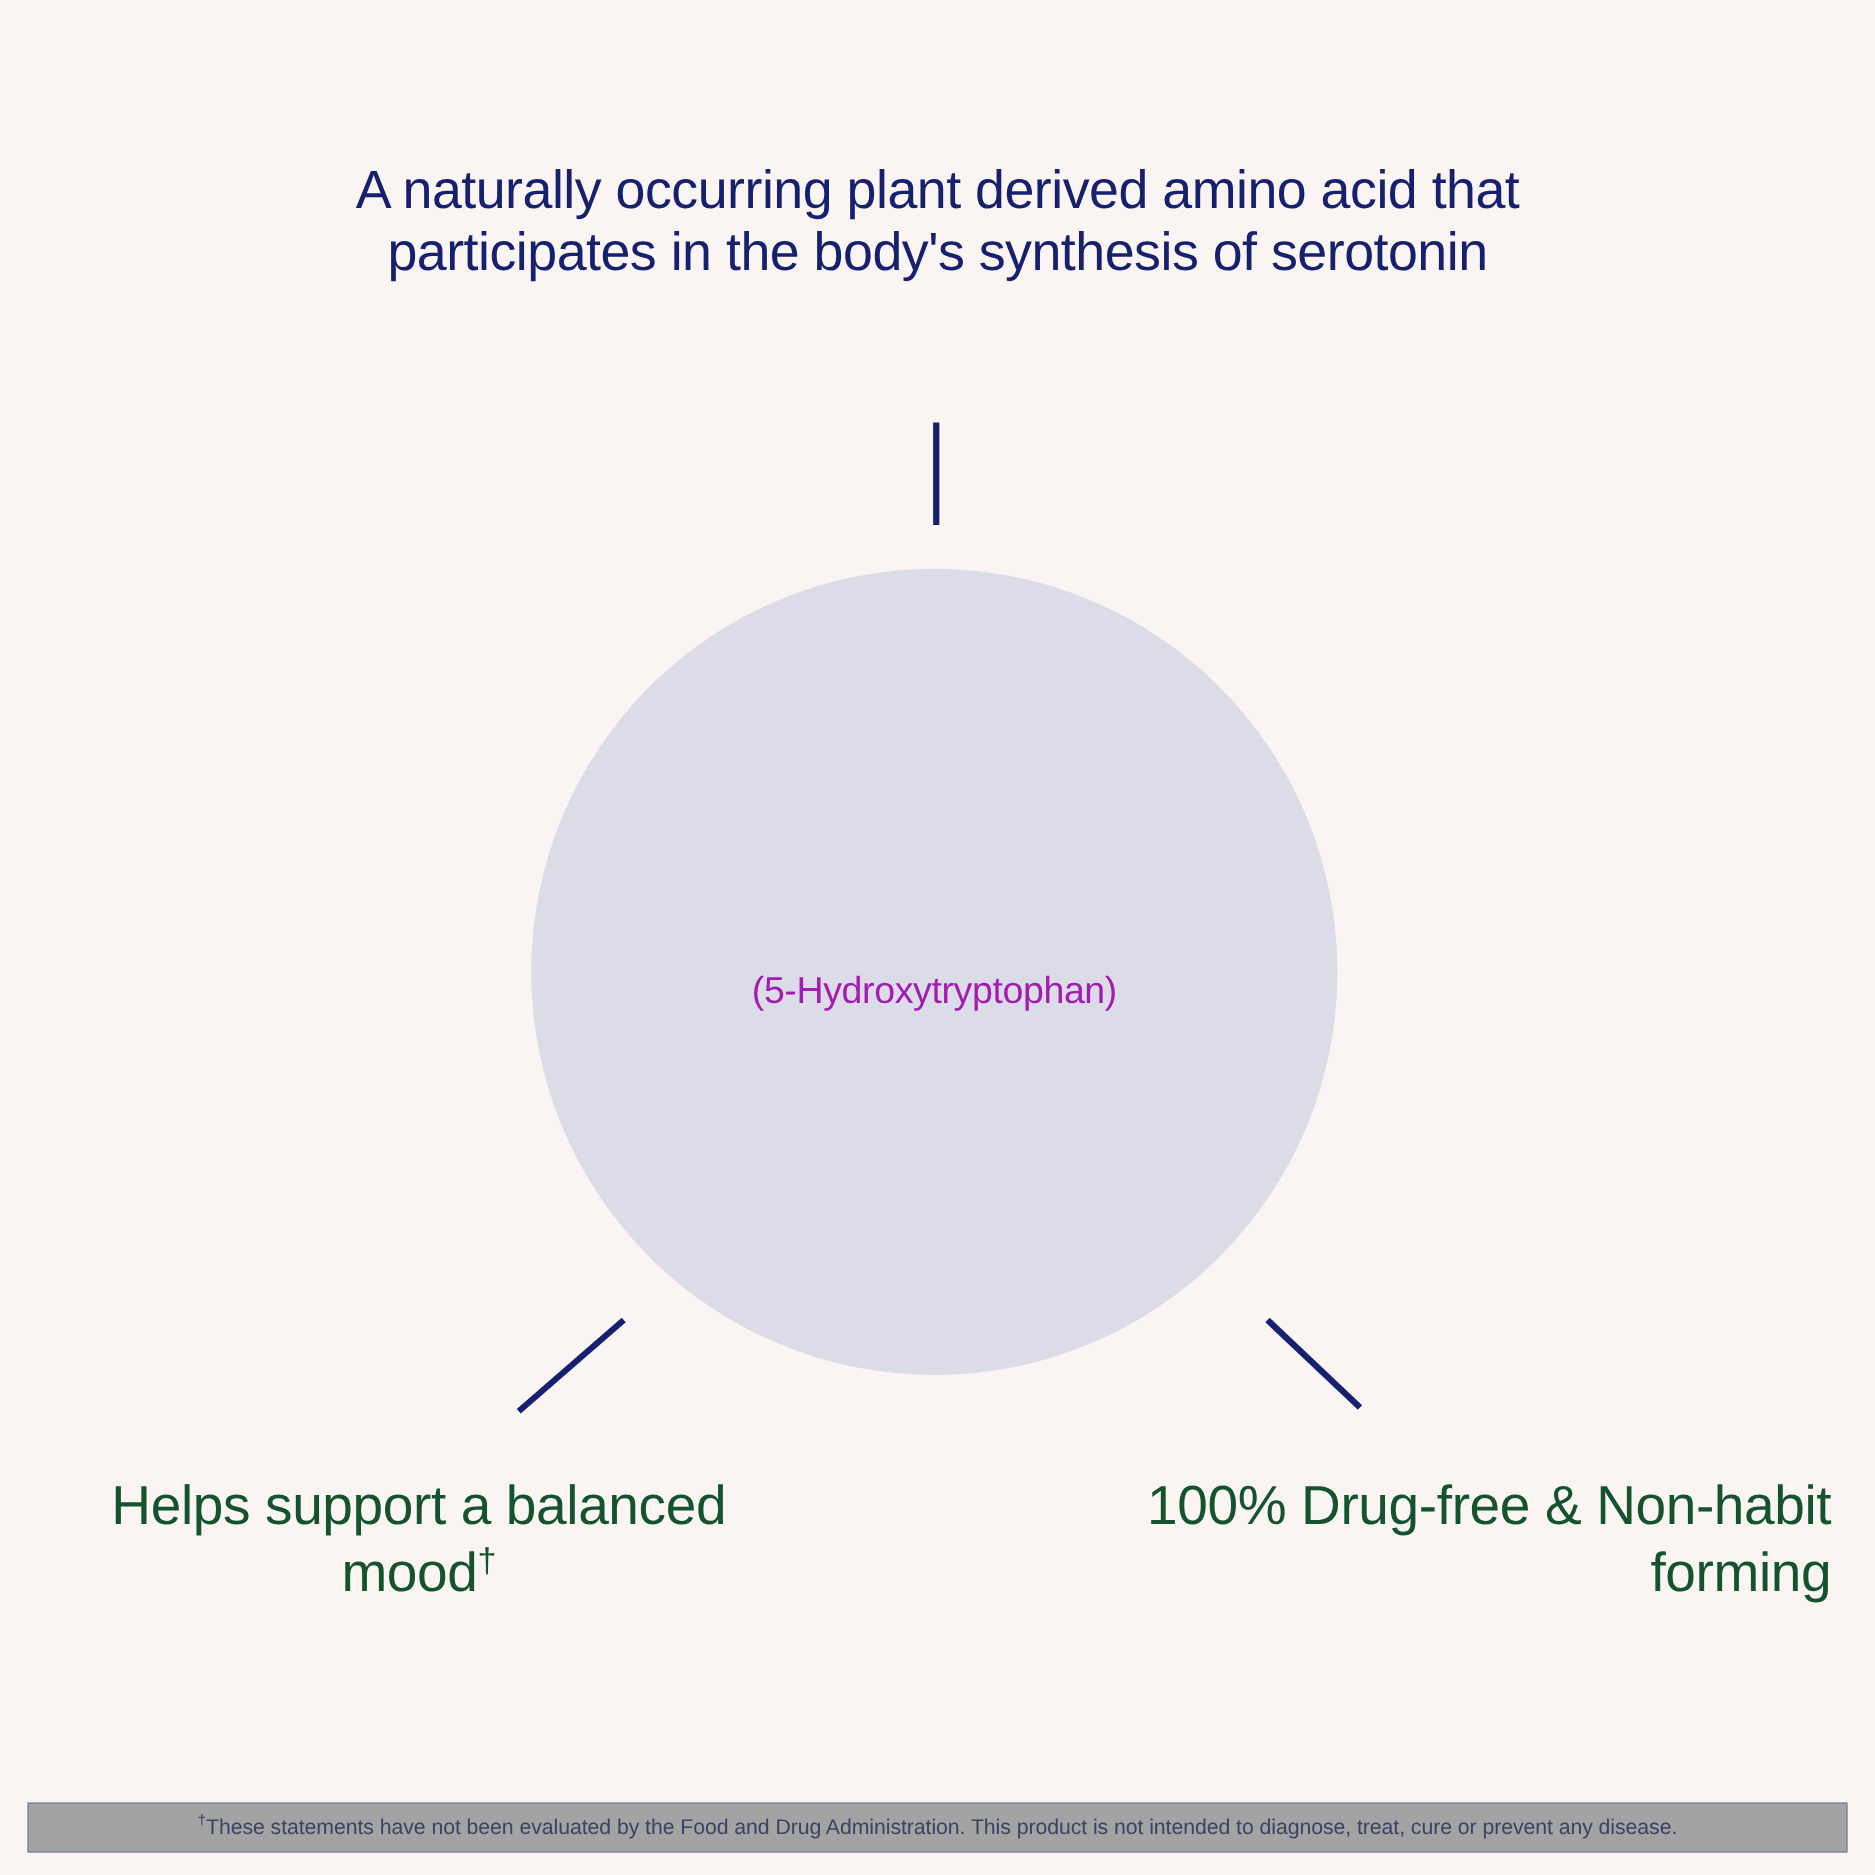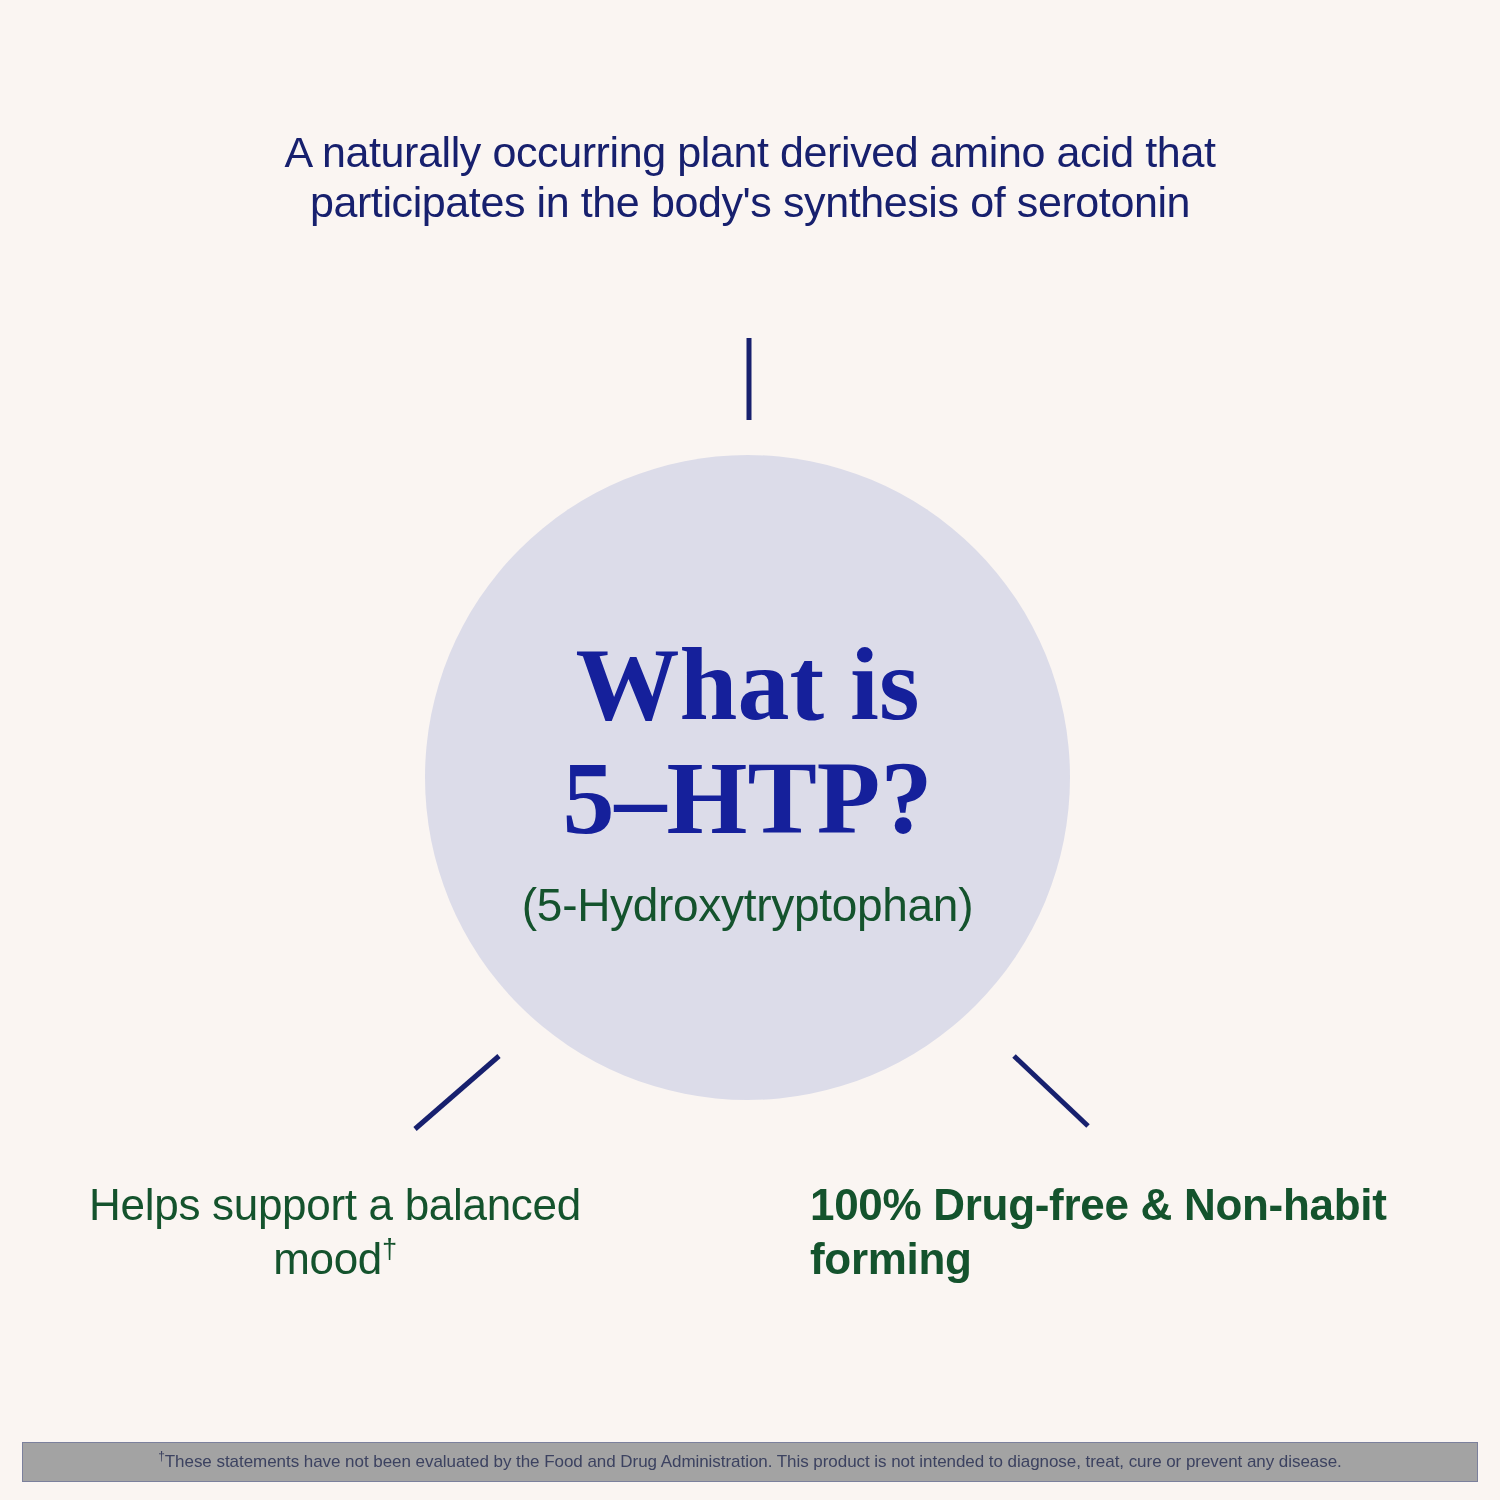--- a/index.html
+++ b/index.html
@@ -73,23 +73,23 @@
     letter-spacing: 0px;
     margin-top: 8px;
   }
 
   .circle-title .line2 {
     display: block;
     margin-top: 10px;
   }
 
   .circle-subtitle {
-    color: #14532d;
+    color: #a21caf;
     font-family: "Liberation Sans", sans-serif;
-    font-size: 46px;
+    font-size: 30px;
     font-weight: 400;
     line-height: 1.1;
     text-align: center;
     margin-top: 30px;
     letter-spacing: -0.3px;
   }
 
   
   .benefit {
     position: absolute;
@@ -102,25 +102,24 @@
   }
 
   .benefit-left {
     left: 40px;
     top: 1178px;
     width: 590px;
     text-align: center;
   }
 
   .benefit-right {
-    left: 810px;
+    left: 845px;
     top: 1178px;
     width: 620px;
-    text-align: left;
-    font-weight: bold;
+    text-align: right;
   }
 
   .benefit sup.dagger {
     font-size: 0.62em;
     vertical-align: super;
     line-height: 0;
   }
 
   
   .footer-box {
@@ -158,24 +157,20 @@
 
   <div class="top-headline">A naturally occurring plant derived amino acid that participates in the body's synthesis of serotonin</div>
 
   <svg class="connectors" viewBox="0 0 1500 1500" width="1500" height="1500">
     <line x1="749" y1="338" x2="749" y2="420" stroke="#17206e" stroke-width="5" stroke-linecap="butt"></line>
     <line x1="415" y1="1129" x2="499" y2="1056" stroke="#17206e" stroke-width="5" stroke-linecap="butt"></line>
     <line x1="1014" y1="1056" x2="1088" y2="1126" stroke="#17206e" stroke-width="5" stroke-linecap="butt"></line>
   </svg>
 
   <div class="circle">
-    <div class="circle-title">
-      <span class="line1">What is</span>
-      <span class="line2">5–HTP?</span>
-    </div>
     <div class="circle-subtitle">(5-Hydroxytryptophan)</div>
   </div>
 
   <div class="benefit benefit-left">
     <span>Helps support a balanced mood</span><sup class="dagger">†</sup>
   </div>
 
   <div class="benefit benefit-right">
     <span>100% Drug-free &amp; Non-habit forming</span>
   </div>

